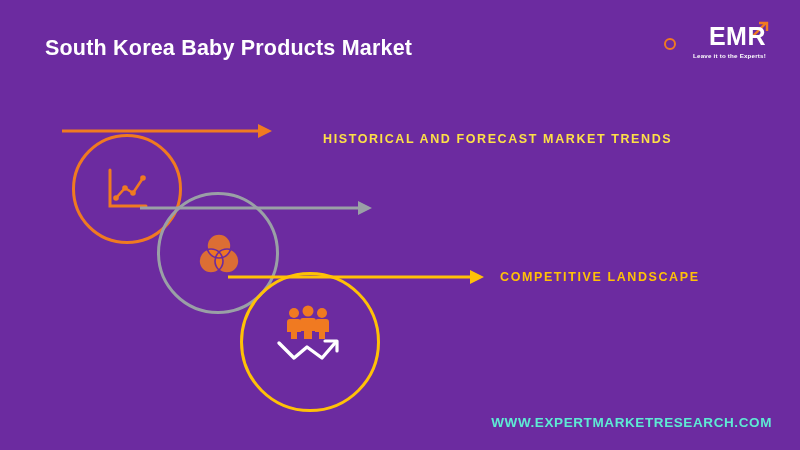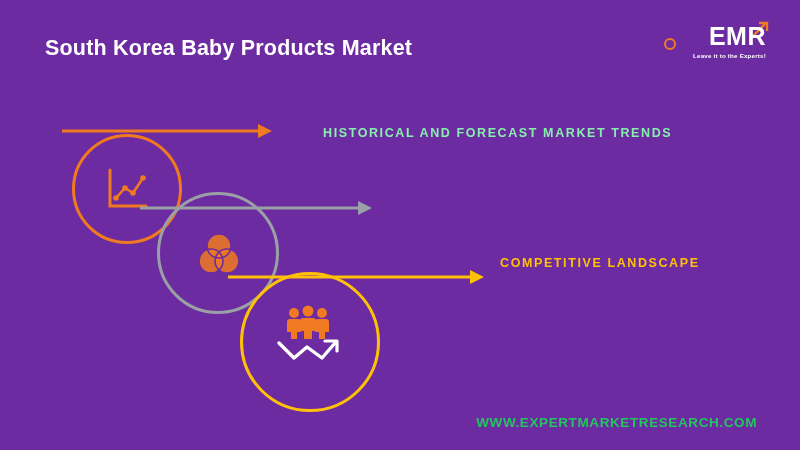--- a/index.html
+++ b/index.html
@@ -149,32 +149,32 @@
 
   
   .label {
     position: absolute;
     font-size: 12.5px;
     font-weight: bold;
     letter-spacing: 1.6px;
     white-space: nowrap;
     text-transform: uppercase;
   }
-  .label-1 { left: 283px; top: 126px; color: #86efac; padding-left: 40px; }
+  .label-1 { left: 283px; top: 132px; color: #fde047; padding-left: 40px; }
   .label-2 { left: 389px; top: 201px; color: #d9d9de; }
-  .label-3 { left: 500px; top: 256px; color: #ffc107; }
+  .label-3 { left: 500px; top: 270px; color: #ffc107; }
 
   
   .footer {
     position: absolute;
-    right: 43px;
+    right: 28px;
     bottom: 20px;
     font-size: 13.5px;
     font-weight: bold;
-    color: #22c55e;
+    color: #5eead4;
     letter-spacing: 0.6px;
     white-space: nowrap;
   }
 </style>
 </head>
 <body>
 
 <div class="stage">
 
   <div class="title">South Korea Baby Products Market</div>

